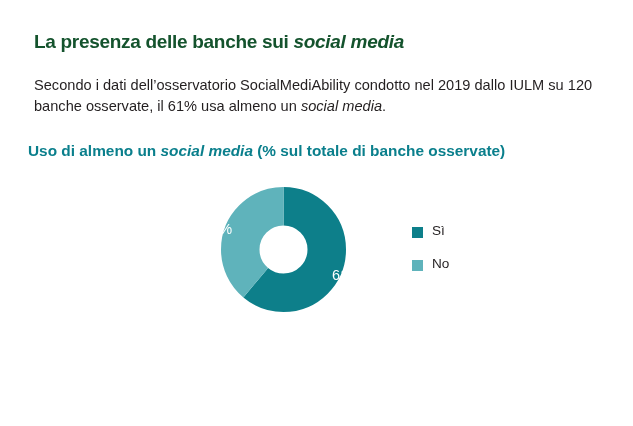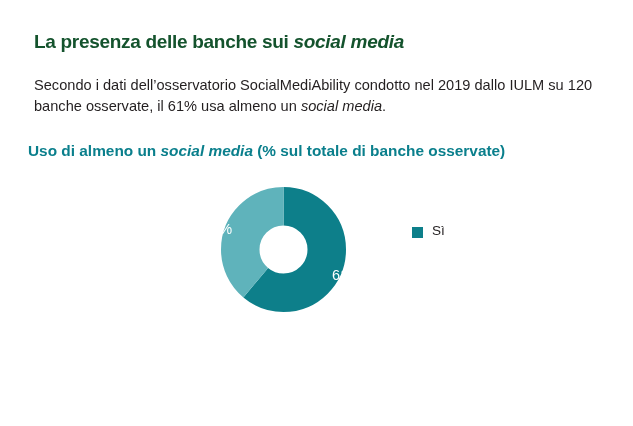--- a/index.html
+++ b/index.html
@@ -171,18 +171,22 @@
     </div>
 
     <span class="slice-label no-label">39%</span>
     <span class="slice-label si-label">61%</span>
 
     <div class="legend">
       <div class="legend-row">
         <span class="legend-swatch" id="sw-si" style="background: rgb(13, 127, 138);"></span>
         <span class="legend-label">Sì</span>
       </div>
+      <div class="legend-row">
+        <span class="legend-swatch" id="sw-no" style="background: rgb(95, 179, 187);"></span>
+        <span class="legend-label">No</span>
+      </div>
     </div>
 
   </div>
 
 
 </div>
 
 </body></html>

